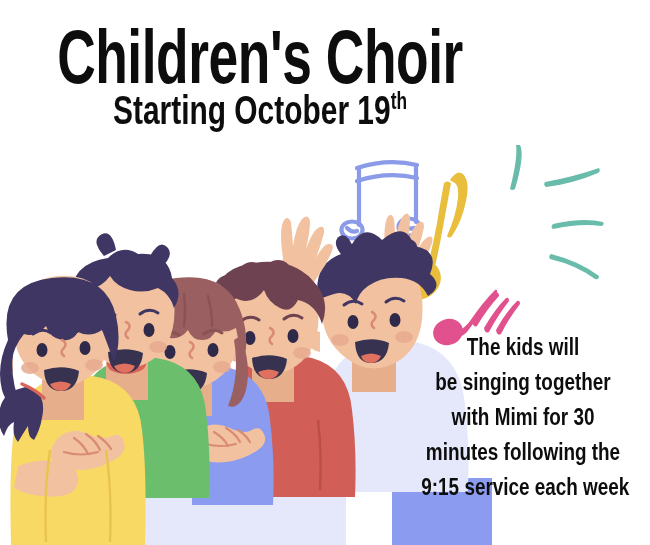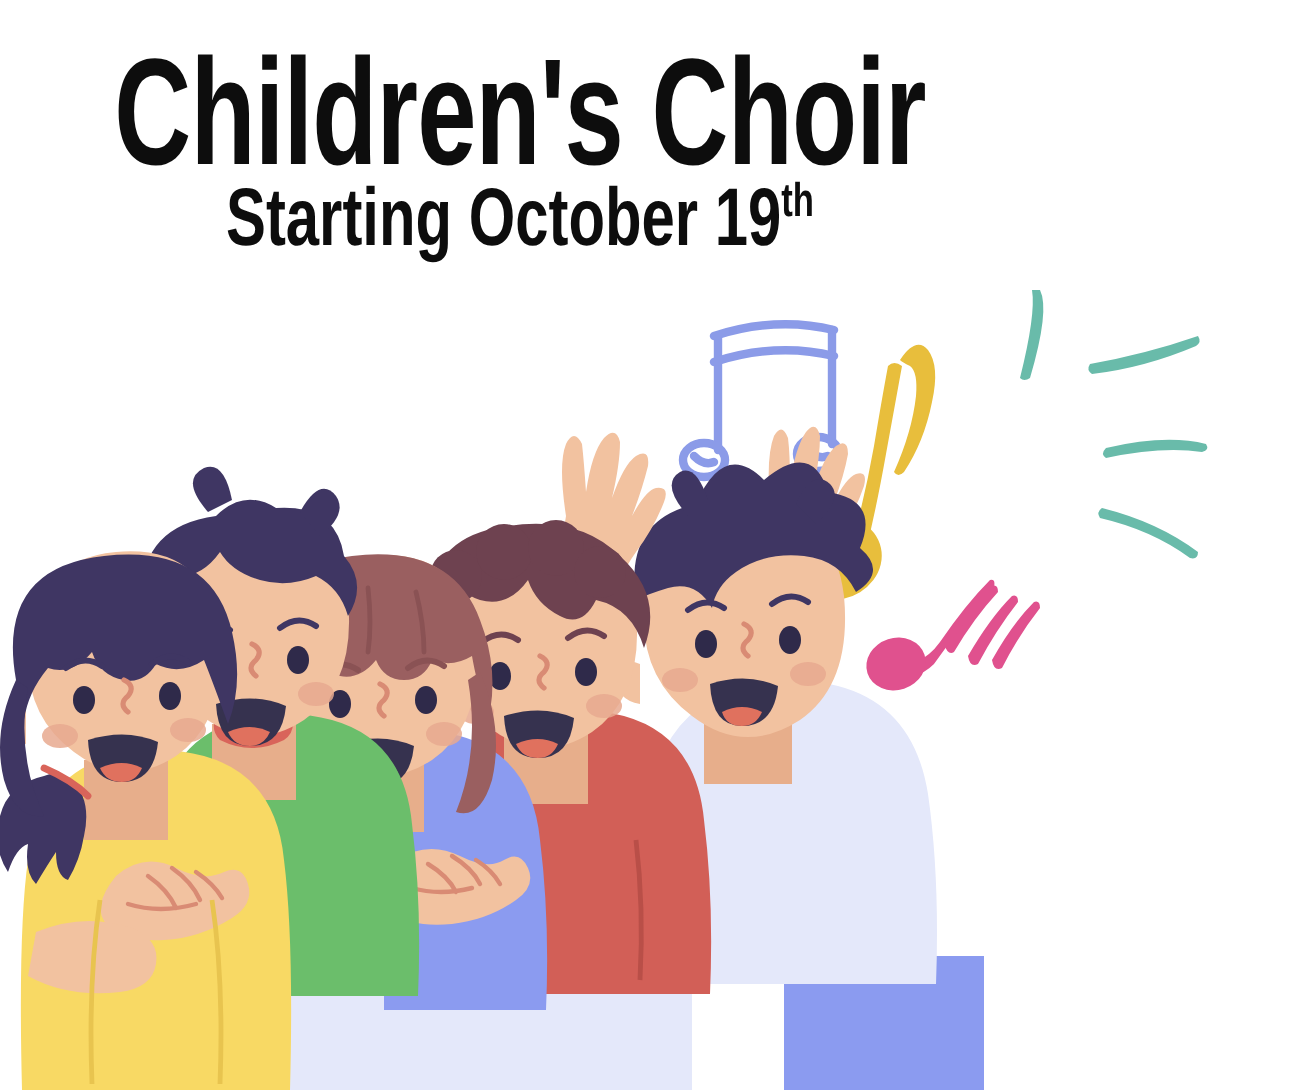--- a/index.html
+++ b/index.html
@@ -292,14 +292,21 @@
         <path fill="none" stroke="#D98B74" stroke-width="2.6" stroke-linecap="round" d="M62 340 q6 3 2 8 q-5 4 0 8"></path>
         <ellipse cx="30" cy="368" rx="9" ry="6" fill="#E8A98F" opacity="0.85"></ellipse>
         <ellipse cx="94" cy="365" rx="9" ry="6" fill="#E8A98F" opacity="0.85"></ellipse>
         <path fill="#36324F" d="M44 370 q19 -6 35 1 q-2 20 -18 20 q-16 0 -17 -21 z"></path>
         <path fill="#E0715E" d="M50 384 q11 -5 21 0 q-3 7 -10 7 q-8 0 -11 -7 z"></path>
       </g>
 
     </svg>
   </div>
 
+  <div class="bodytext">
+    <span class="bline">The kids will</span>
+    <span class="bline">be singing together</span>
+    <span class="bline">with Mimi for 30</span>
+    <span class="bline">minutes following the</span>
+    <span class="bline">9:15 service each week</span>
+  </div>
 
 </div>
 
 </body></html>

